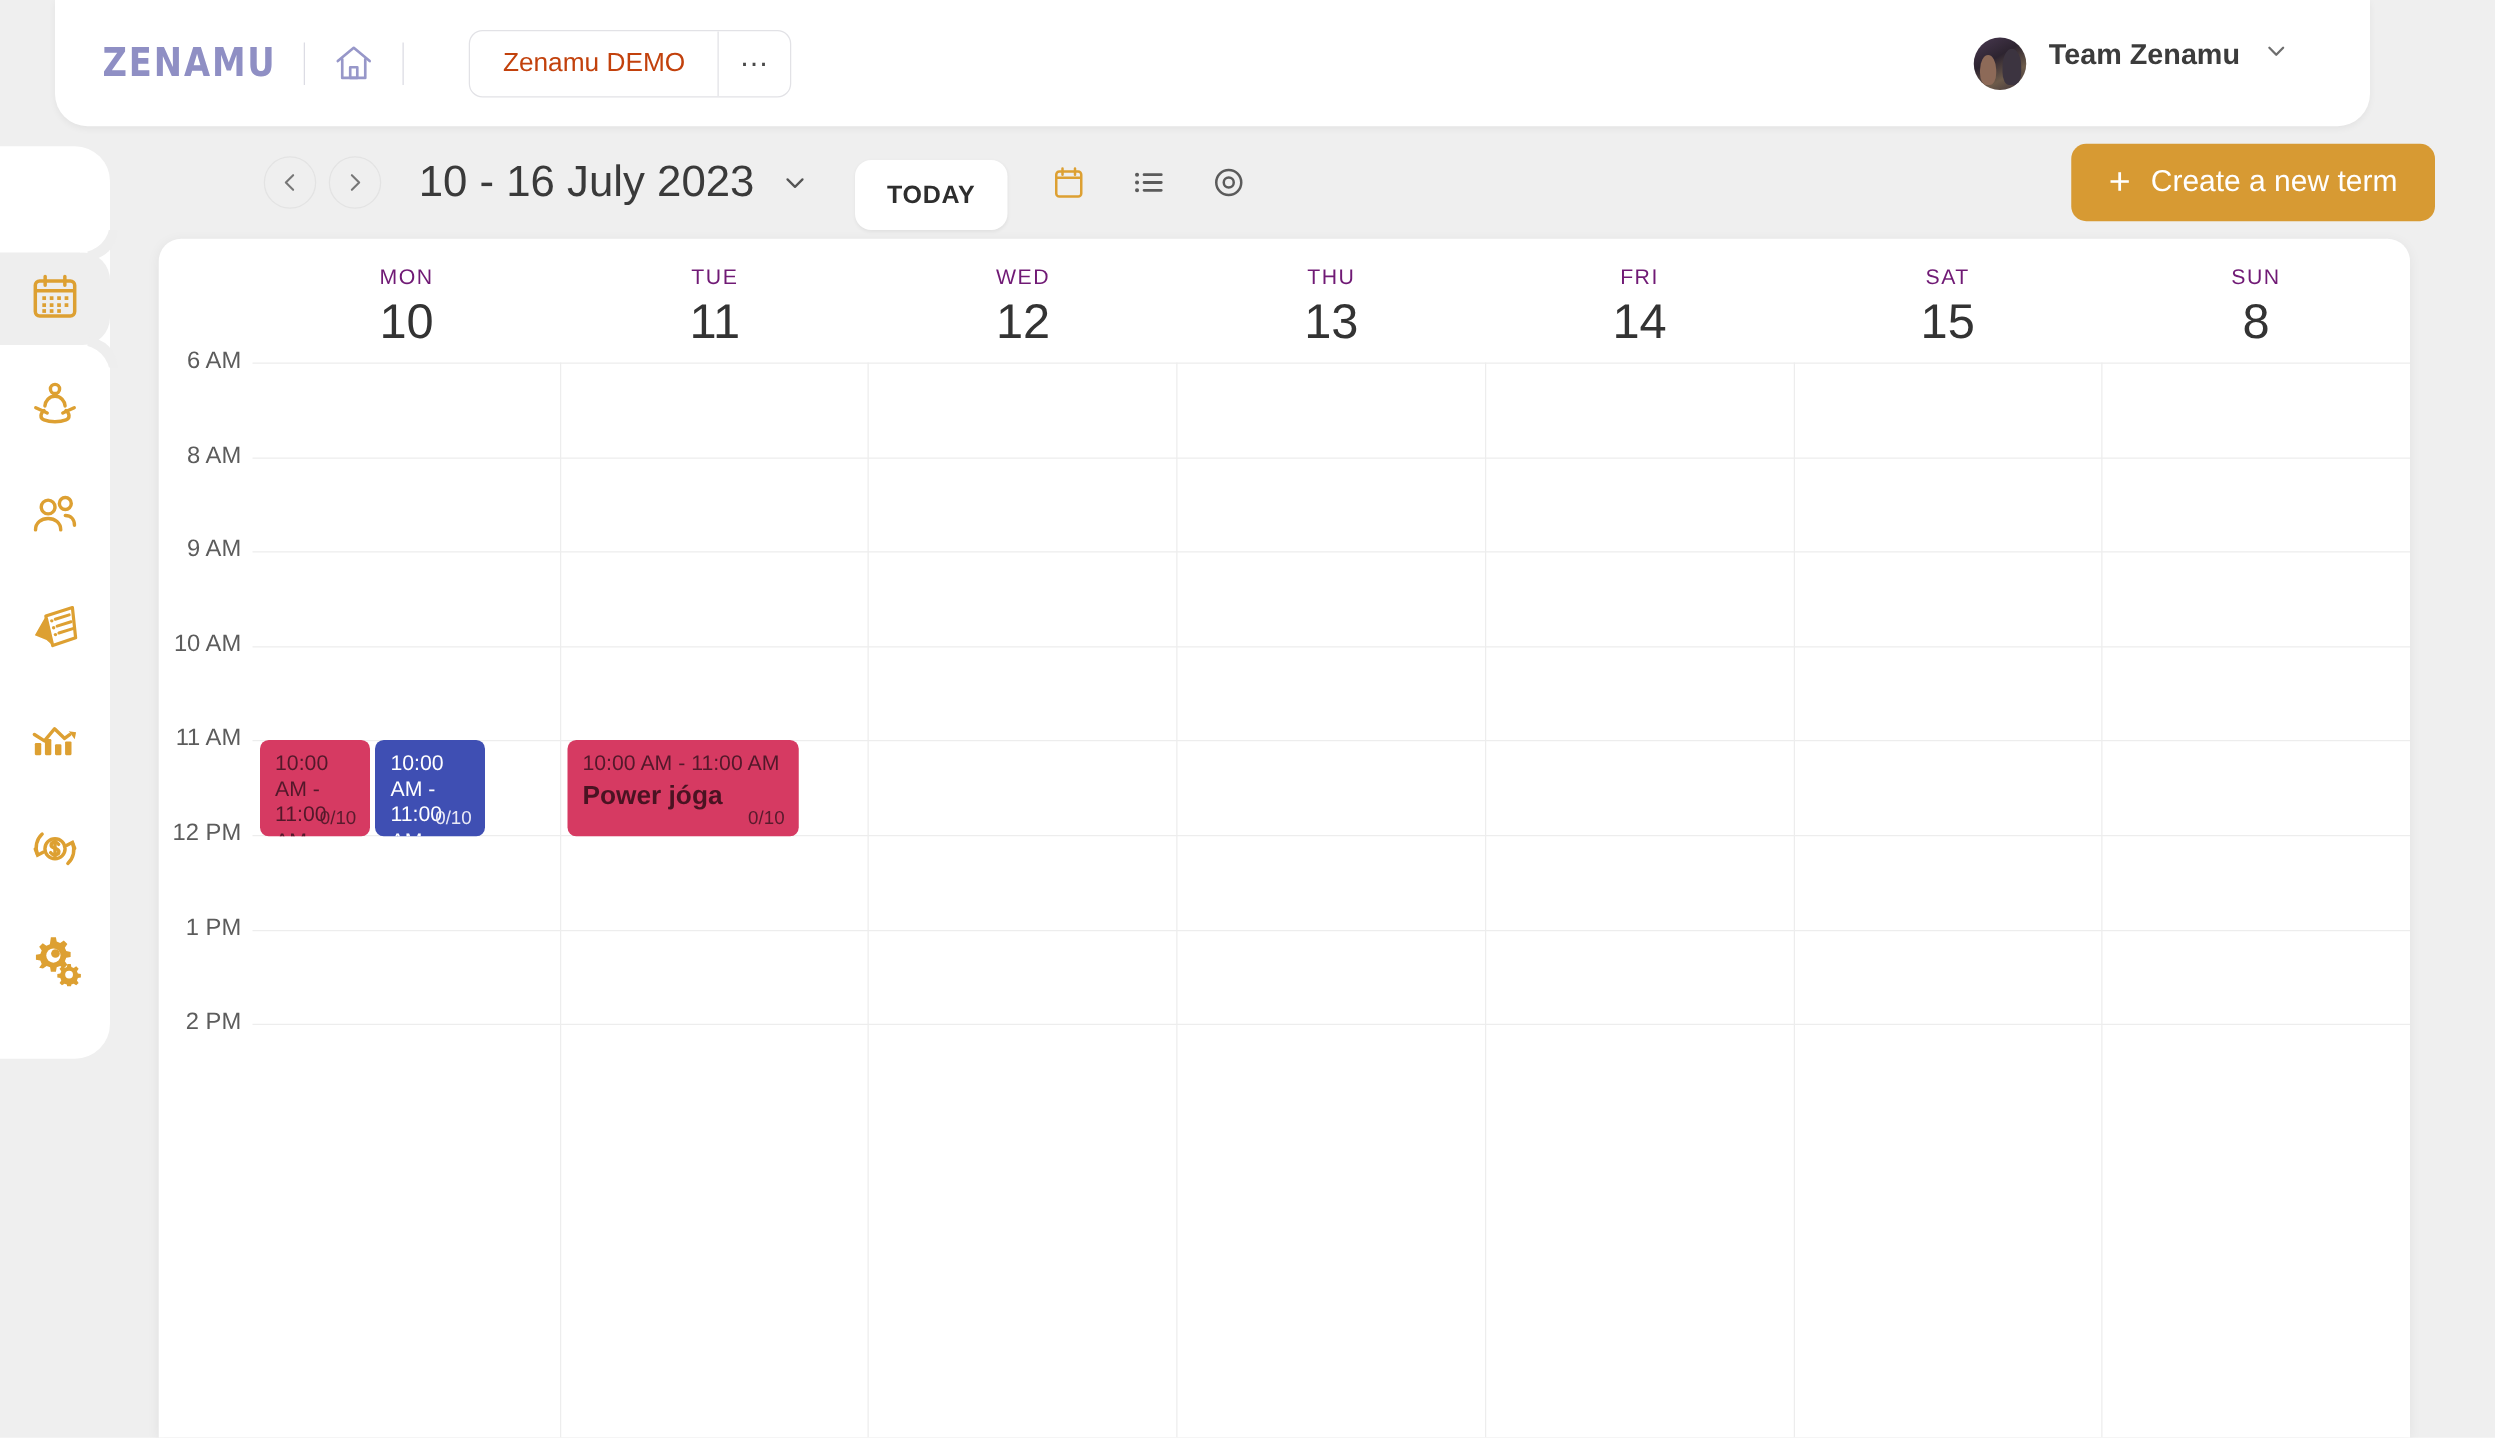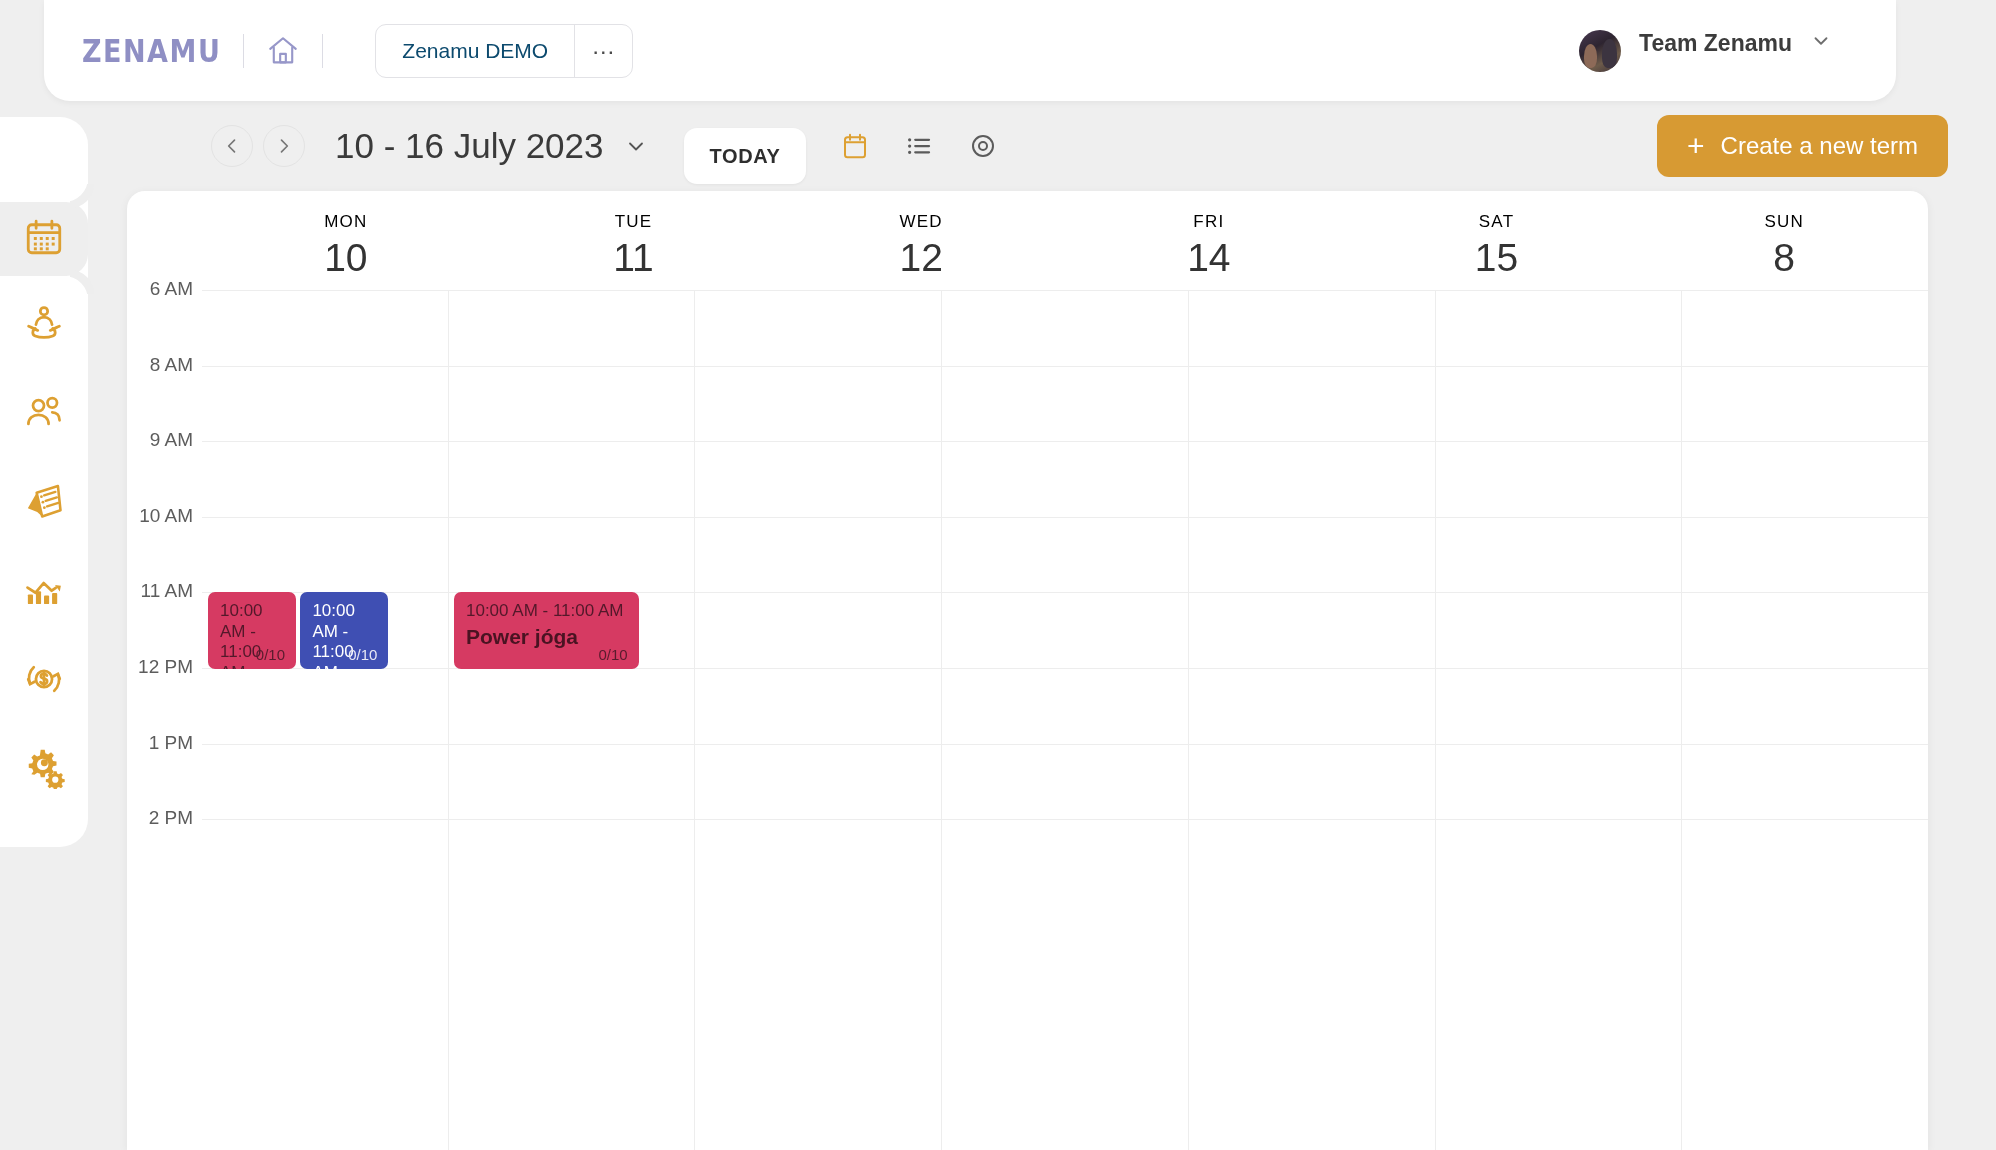--- a/index.html
+++ b/index.html
@@ -25,21 +25,21 @@
     color: #8f8fc4; transform: scaleY(1.18);
   }
   .vsep { width: 1px; height: 34px; background: #dcdce4; margin: 0 22px; }
   .home-ico { color: #9797c9; display: flex; align-items: center; }
   .demo-group {
     margin-left: 30px; display: flex; align-items: center;
     border: 1px solid #e2e2e6; border-radius: 11px; height: 54px; overflow: hidden;
   }
   .demo-name {
     padding: 0 26px; height: 100%; display: flex; align-items: center;
-    font-size: 21px; color: #0c4a6e; font-weight: 400;
+    font-size: 21px; color: #c2410c; font-weight: 400;
   }
   .demo-dots {
     border-left: 1px solid #e2e2e6; width: 58px; height: 100%;
     display: flex; align-items: center; justify-content: center;
     font-size: 24px; color: #4a4a4a; letter-spacing: 1px; padding-bottom: 10px;
   }
   .user-zone {
     margin-left: auto; margin-right: 64px; display: flex; align-items: flex-start; gap: 18px;
   }
   .avatar {
@@ -128,21 +128,21 @@
     background: #ffffff;
     border-top-left-radius: 18px; border-top-right-radius: 18px;
     box-shadow: 0 2px 10px rgba(0,0,0,.06);
     overflow: hidden;
   }
   .day-head { display: flex; height: 99px; padding-left: 75px; }
   .day-col-h {
     flex: 1; display: flex; flex-direction: column;
     align-items: center; justify-content: center; padding-top: 10px;
   }
-  .dow { font-size: 17px; color: #000000; letter-spacing: 1.2px; }
+  .dow { font-size: 17px; color: #701a75; letter-spacing: 1.2px; }
   .dnum { font-size: 39px; color: #333; margin-top: 4px; font-weight: 400; }
 
   .grid-wrap { position: relative; height: 860px; }
   .hour-row { position: relative; height: 75.6px; }
   .hour-label {
     position: absolute; left: 0; top: -12px; width: 66px;
     text-align: right; font-size: 19px; color: #5c5c5c;
   }
   .hour-line {
     position: absolute; left: 75px; right: 0; top: 0; height: 1px; background: #ededed;
@@ -360,20 +360,24 @@
     </div>
     <div class="day-col-h">
       <div class="dow">TUE</div>
       <div class="dnum">11</div>
     </div>
     <div class="day-col-h">
       <div class="dow">WED</div>
       <div class="dnum">12</div>
     </div>
     <div class="day-col-h">
+      <div class="dow">THU</div>
+      <div class="dnum">13</div>
+    </div>
+    <div class="day-col-h">
       <div class="dow">FRI</div>
       <div class="dnum">14</div>
     </div>
     <div class="day-col-h">
       <div class="dow">SAT</div>
       <div class="dnum">15</div>
     </div>
     <div class="day-col-h">
       <div class="dow">SUN</div>
       <div class="dnum">8</div>

